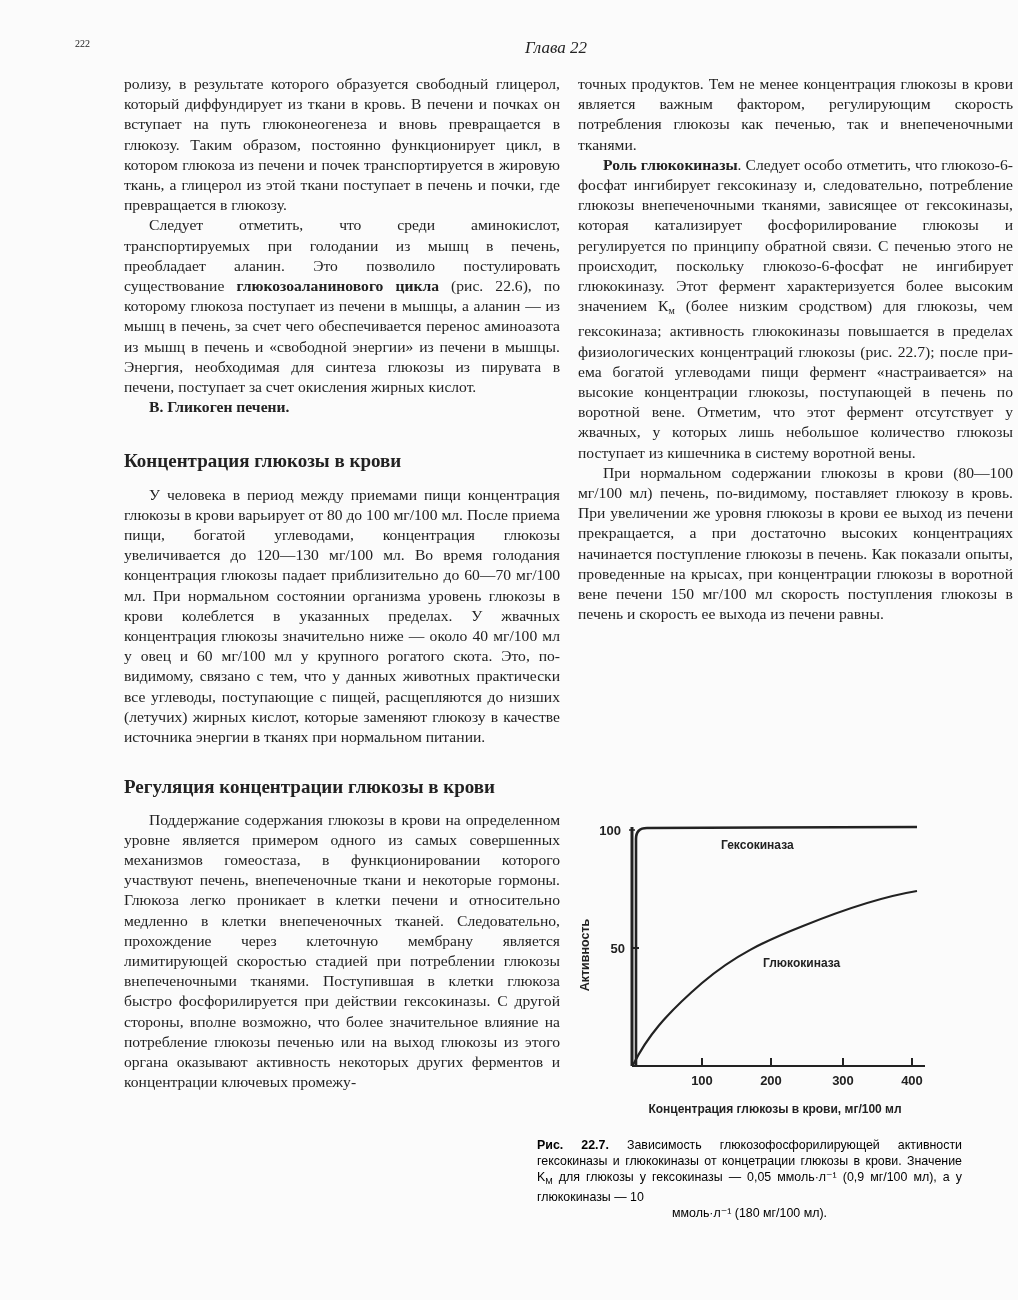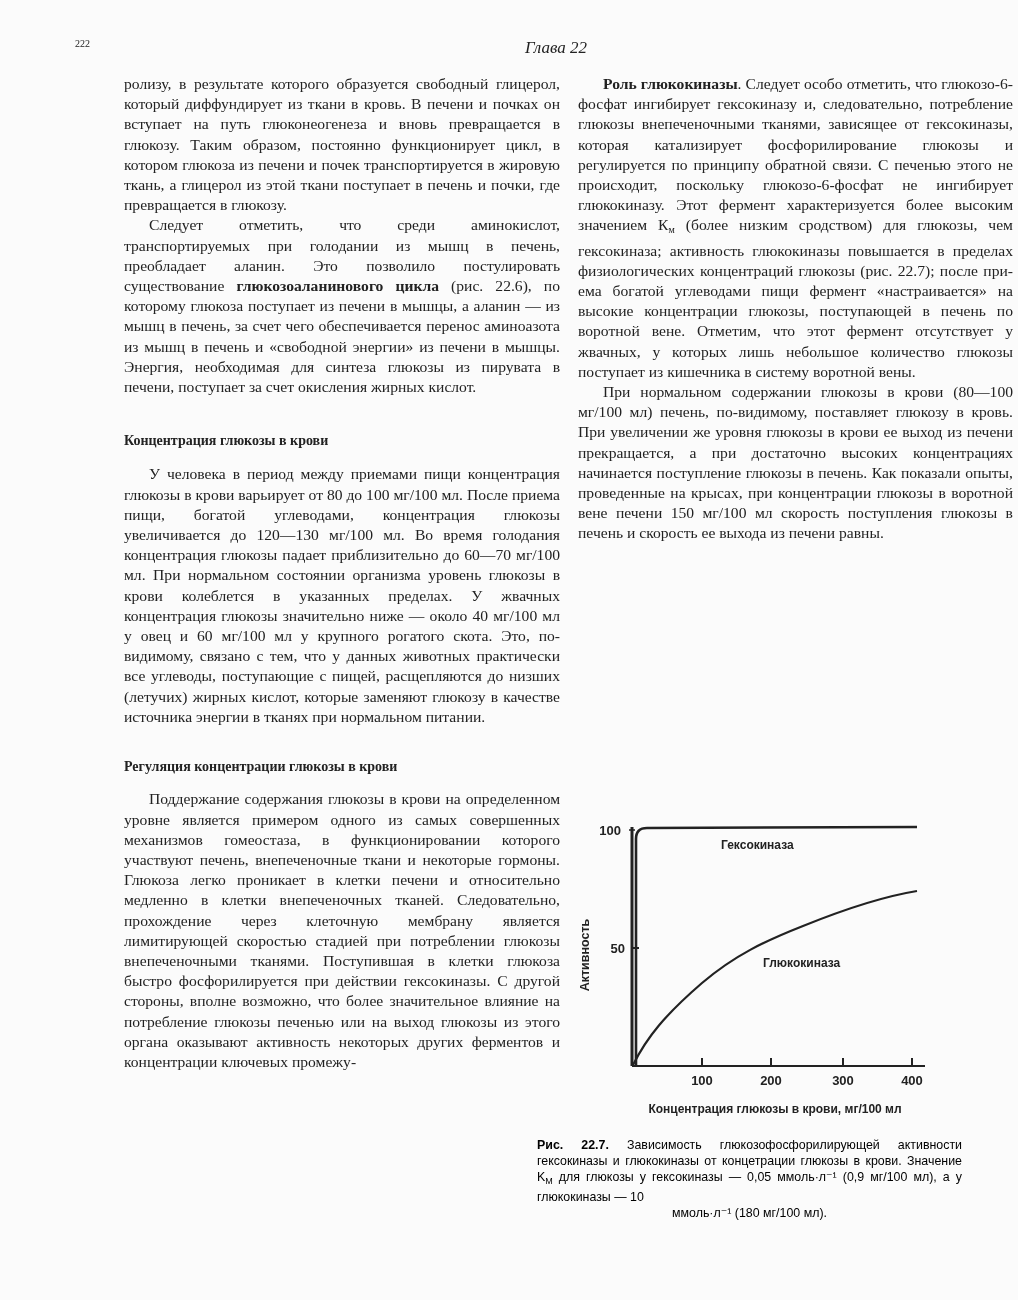--- a/index.html
+++ b/index.html
@@ -11,52 +11,54 @@
   .running-head { position: absolute; left: 493px; top: 38px; font-size: 17px; font-style: italic; margin-left: 32px; }
   .col {
     position: absolute; top: 74px; width: 436px;
     font-size: 15.6px; line-height: 20.2px; text-align: justify; hyphens: manual; margin-left: 48px;
   }
   .col.left { left: 76px; }
   .col.right { left: 530px; width: 435px; }
   .col p { margin: 0; text-indent: 25px; }
   .col p.noindent { text-indent: 0; }
   .bold { font-weight: bold; }
-  h2.section { font-size: 14px; font-weight: bold; margin: 0; text-indent: 0; }
+  h2.section { font-size: 19px; font-weight: bold; margin: 0; text-indent: 0; }
   .sub { font-size: 10px; vertical-align: -3px; }
   .chart { position: absolute; left: 565px; top: 815px; width: 420px; height: 310px; }
   .chart svg { position: absolute; left: 0; top: 0; }
   .chart text { font-family: "Liberation Sans", "DejaVu Sans", sans-serif; fill: #222; }
   .caption {
     position: absolute; left: 537px; top: 1137px; width: 425px;
     font-family: "Liberation Sans", "DejaVu Sans", sans-serif;
     font-size: 12.4px; line-height: 16px; text-align: justify; color: #000000;
   }
   .caption .last { display: block; text-align: center; }
 </style>
 </head>
 <body>
 
 <div class="page-number">222</div>
 <div class="running-head">Глава 22</div>
 
 <div class="col left">
   <p class="noindent">ролизу, в результате которого образуется свобод­ный глицерол, который диффундирует из ткани в кровь. В печени и почках он вступает на путь глю­конеогенеза и вновь превращается в глюкозу. Таким образом, постоянно функционирует цикл, в котором глюкоза из печени и почек транспортируется в жиро­вую ткань, а глицерол из этой ткани поступает в пе­чень и почки, где превращается в глюкозу.</p>
   <p><span>Следует отметить, что среди аминокислот, транспортируемых при голодании из мышц в печень, преобладает аланин. Это позволило постулировать существование </span><span class="bold">глюкозоаланинового цикла</span><span> (рис. 22.6), по которому глюкоза поступает из печени в мышцы, а аланин — из мышц в печень, за счет чего обеспечи­вается перенос аминоазота из мышц в печень и «сво­бодной энергии» из печени в мышцы. Энергия, необ­ходимая для синтеза глюкозы из пирувата в печени, поступает за счет окисления жирных кислот.</span></p>
+  <p class="bold">В. Гликоген печени.</p>
   <div style="height:34px"></div>
   <h2 class="section">Концентрация глюкозы в крови</h2>
   <div style="height:13px"></div>
   <p>У человека в период между приемами пищи кон­центрация глюкозы в крови варьирует от 80 до 100 мг/100 мл. После приема пищи, богатой углеводами, концентрация глюкозы увеличивается до 120—130 мг/100 мл. Во время голодания концентрация глю­козы падает приблизительно до 60—70 мг/100 мл. При нормальном состоянии организма уровень глю­козы в крови колеблется в указанных пределах. У жвачных концентрация глюкозы значительно ни­же — около 40 мг/100 мл у овец и 60 мг/100 мл у крупного рогатого скота. Это, по-видимому, связа­но с тем, что у данных животных практически все углеводы, поступающие с пищей, расщепляются до низших (летучих) жирных кислот, которые заменяют глюкозу в качестве источника энергии в тканях при нормальном питании.</p>
   <div style="height:30px"></div>
   <h2 class="section">Регуляция концентрации глюкозы в крови</h2>
   <div style="height:12px"></div>
   <p>Поддержание содержания глюкозы в крови на определенном уровне является примером одного из самых совершенных механизмов гомеостаза, в функ­ционировании которого участвуют печень, внепече­ночные ткани и некоторые гормоны. Глюкоза легко проникает в клетки печени и относительно медленно в клетки внепеченочных тканей. Следовательно, прохождение через клеточную мембрану являет­ся лимитирующей скоростью стадией при потребле­нии глюкозы внепеченочными тканями. Поступив­шая в клетки глюкоза быстро фосфорилируется при действии гексокиназы. С другой стороны, вполне возможно, что более значительное влияние на потре­бление глюкозы печенью или на выход глюкозы из этого органа оказывают активность некоторых дру­гих ферментов и концентрации ключевых промежу-</p>
 </div>
 
 <div class="col right">
+  <p class="noindent">точных продуктов. Тем не менее концентрация глю­козы в крови является важным фактором, регули­рующим скорость потребления глюкозы как пече­нью, так и внепеченочными тканями.</p>
   <p><span class="bold">Роль глюкокиназы</span><span>. Следует особо отметить, что глюкозо-6-фосфат ингибирует гексокиназу и, следо­вательно, потребление глюкозы внепеченочными тканями, зависящее от гексокиназы, которая катали­зирует фосфорилирование глюкозы и регулируется по принципу обратной связи. С печенью этого не происходит, поскольку глюкозо-6-фосфат не ингиби­рует глюкокиназу. Этот фермент характеризуется более высоким значением К</span><span class="sub">м</span><span> (более низким срод­ством) для глюкозы, чем гексокиназа; активность глюкокиназы повышается в пределах физиологиче­ских концентраций глюкозы (рис. 22.7); после при­ема богатой углеводами пищи фермент «настраивае­тся» на высокие концентрации глюкозы, поступаю­щей в печень по воротной вене. Отметим, что этот фермент отсутствует у жвачных, у которых лишь не­большое количество глюкозы поступает из кишечни­ка в систему воротной вены.</span></p>
   <p>При нормальном содержании глюкозы в крови (80—100 мг/100 мл) печень, по-видимому, постав­ляет глюкозу в кровь. При увеличении же уровня глюкозы в крови ее выход из печени прекращается, а при достаточно высоких концентрациях начинае­тся поступление глюкозы в печень. Как показали опыты, проведенные на крысах, при концентрации глюкозы в воротной вене печени 150 мг/100 мл ско­рость поступления глюкозы в печень и скорость ее выхода из печени равны.</p>
 </div>
 
 <div class="chart">
   <svg width="420" height="310" viewBox="0 0 420 310">
 
     <line x1="67" y1="12" x2="67" y2="251" stroke="#222" stroke-width="3"></line>
     <line x1="67" y1="251" x2="360" y2="251" stroke="#222" stroke-width="2"></line>
 

